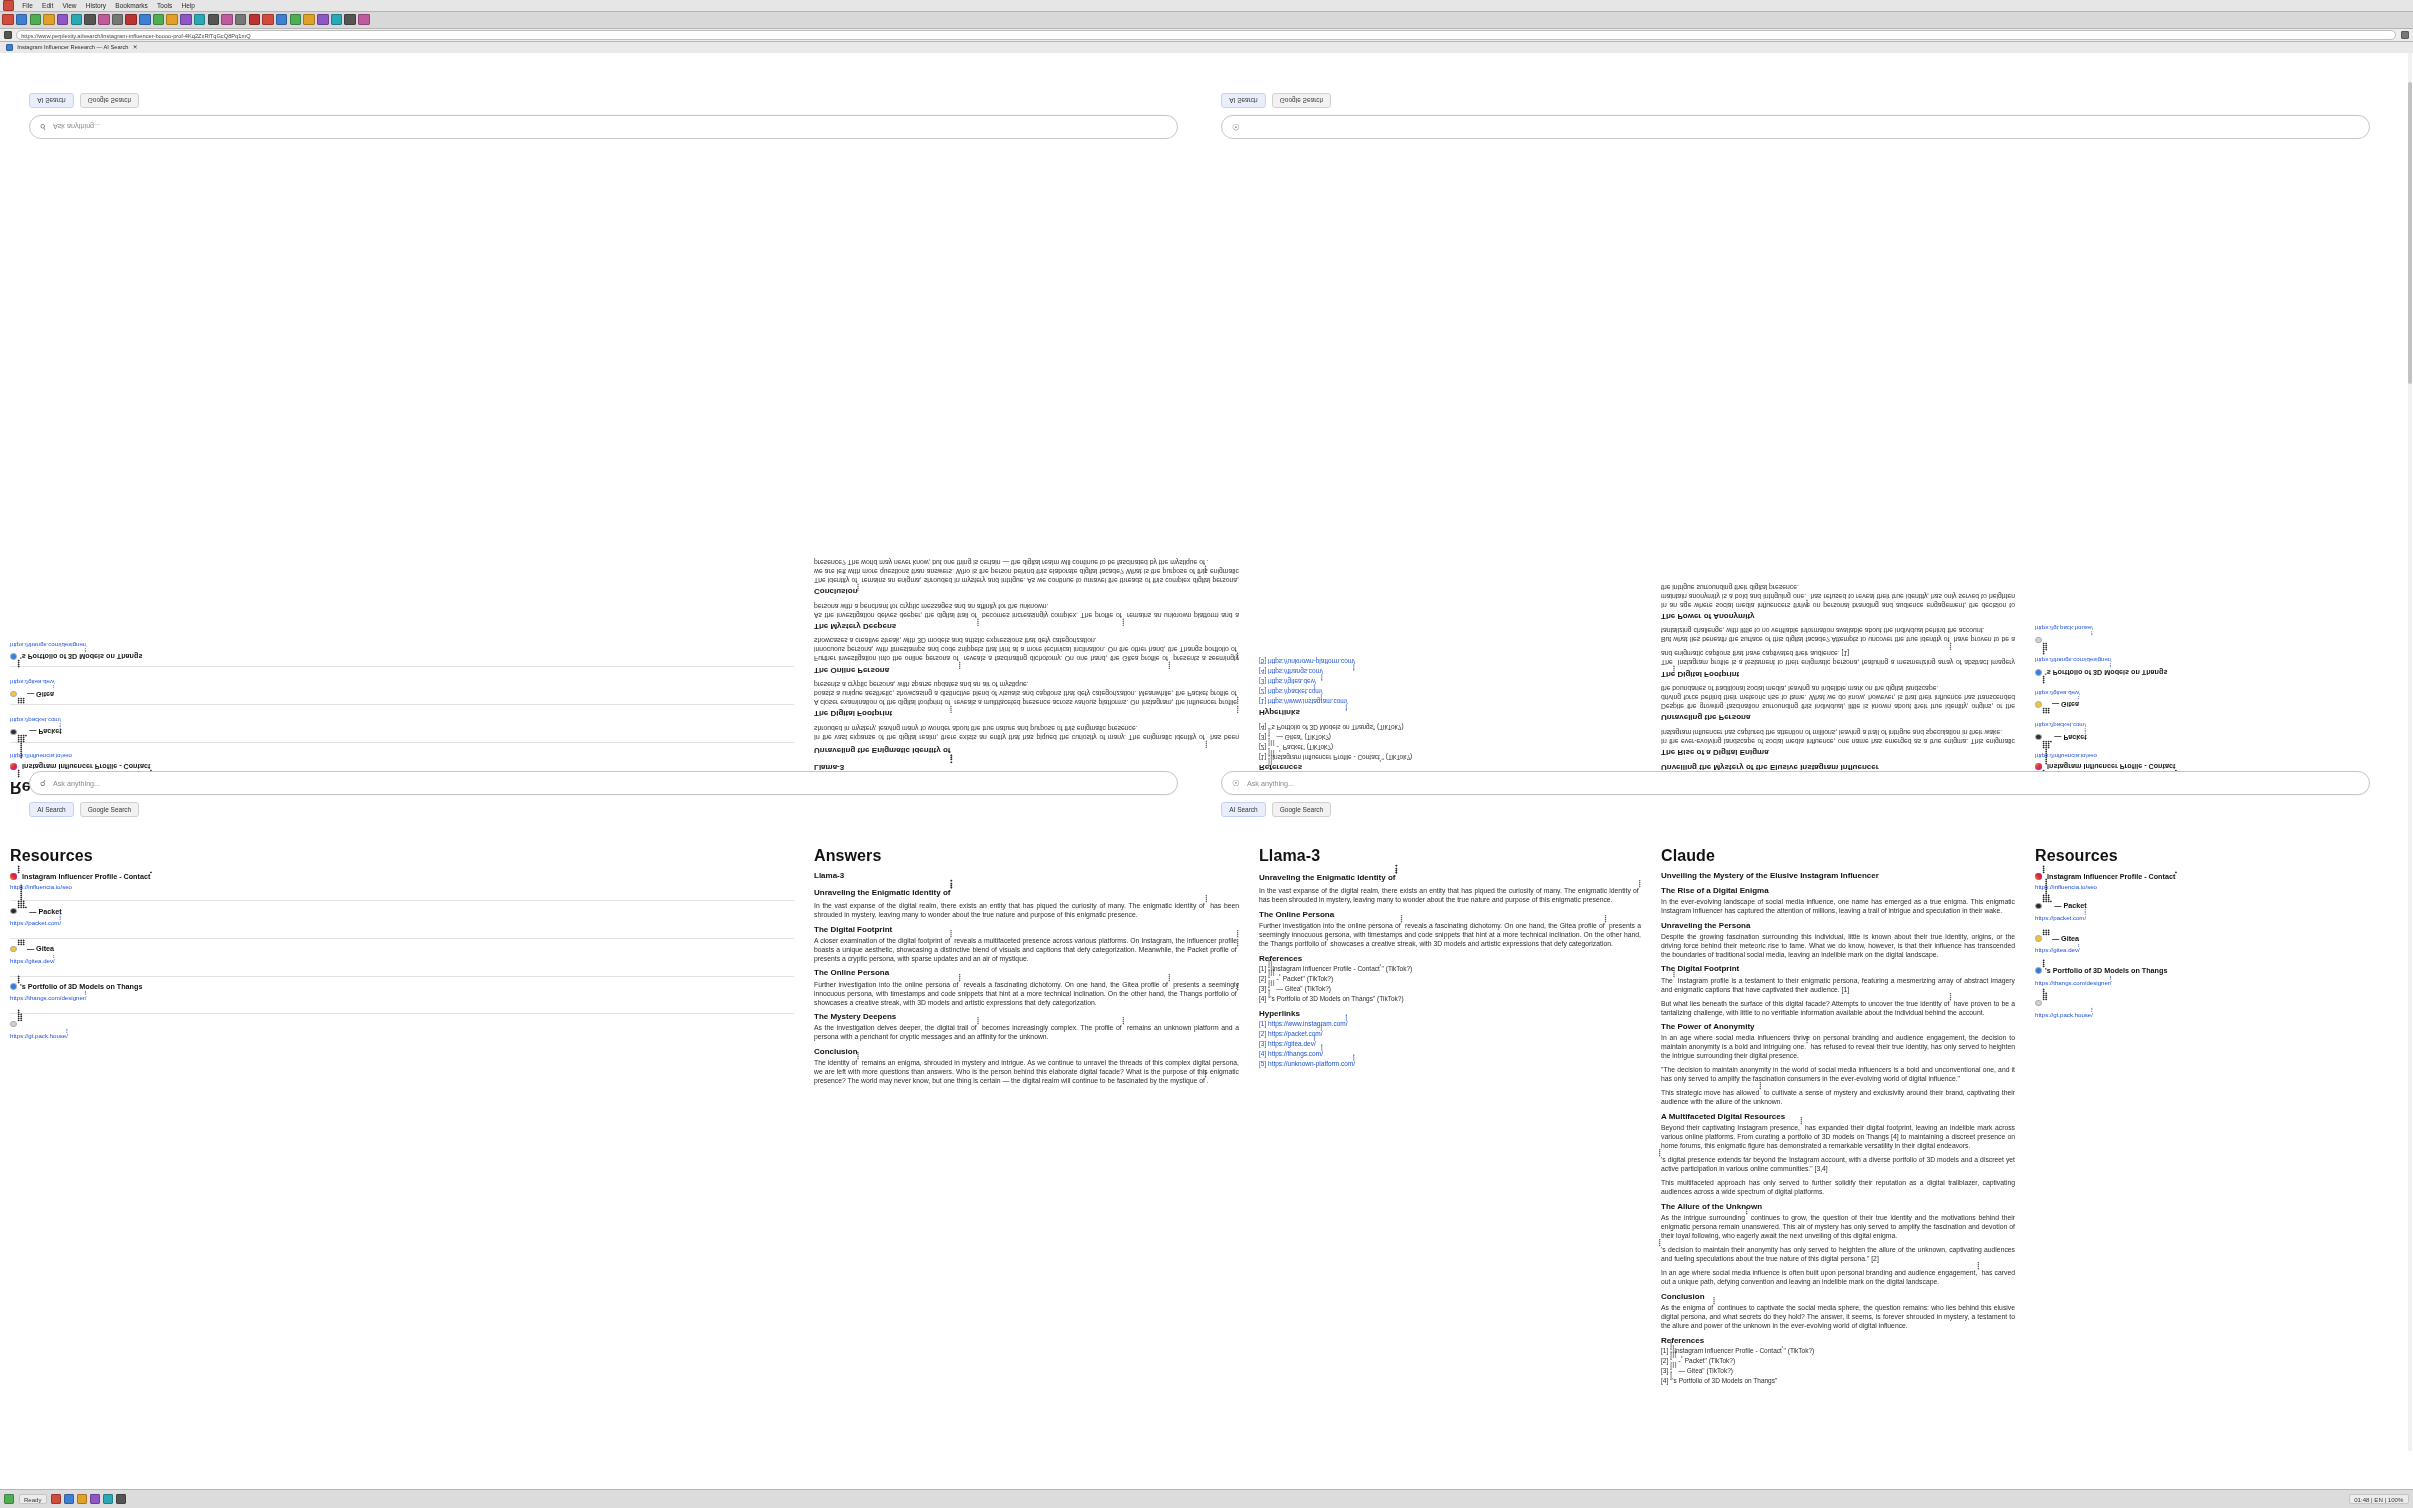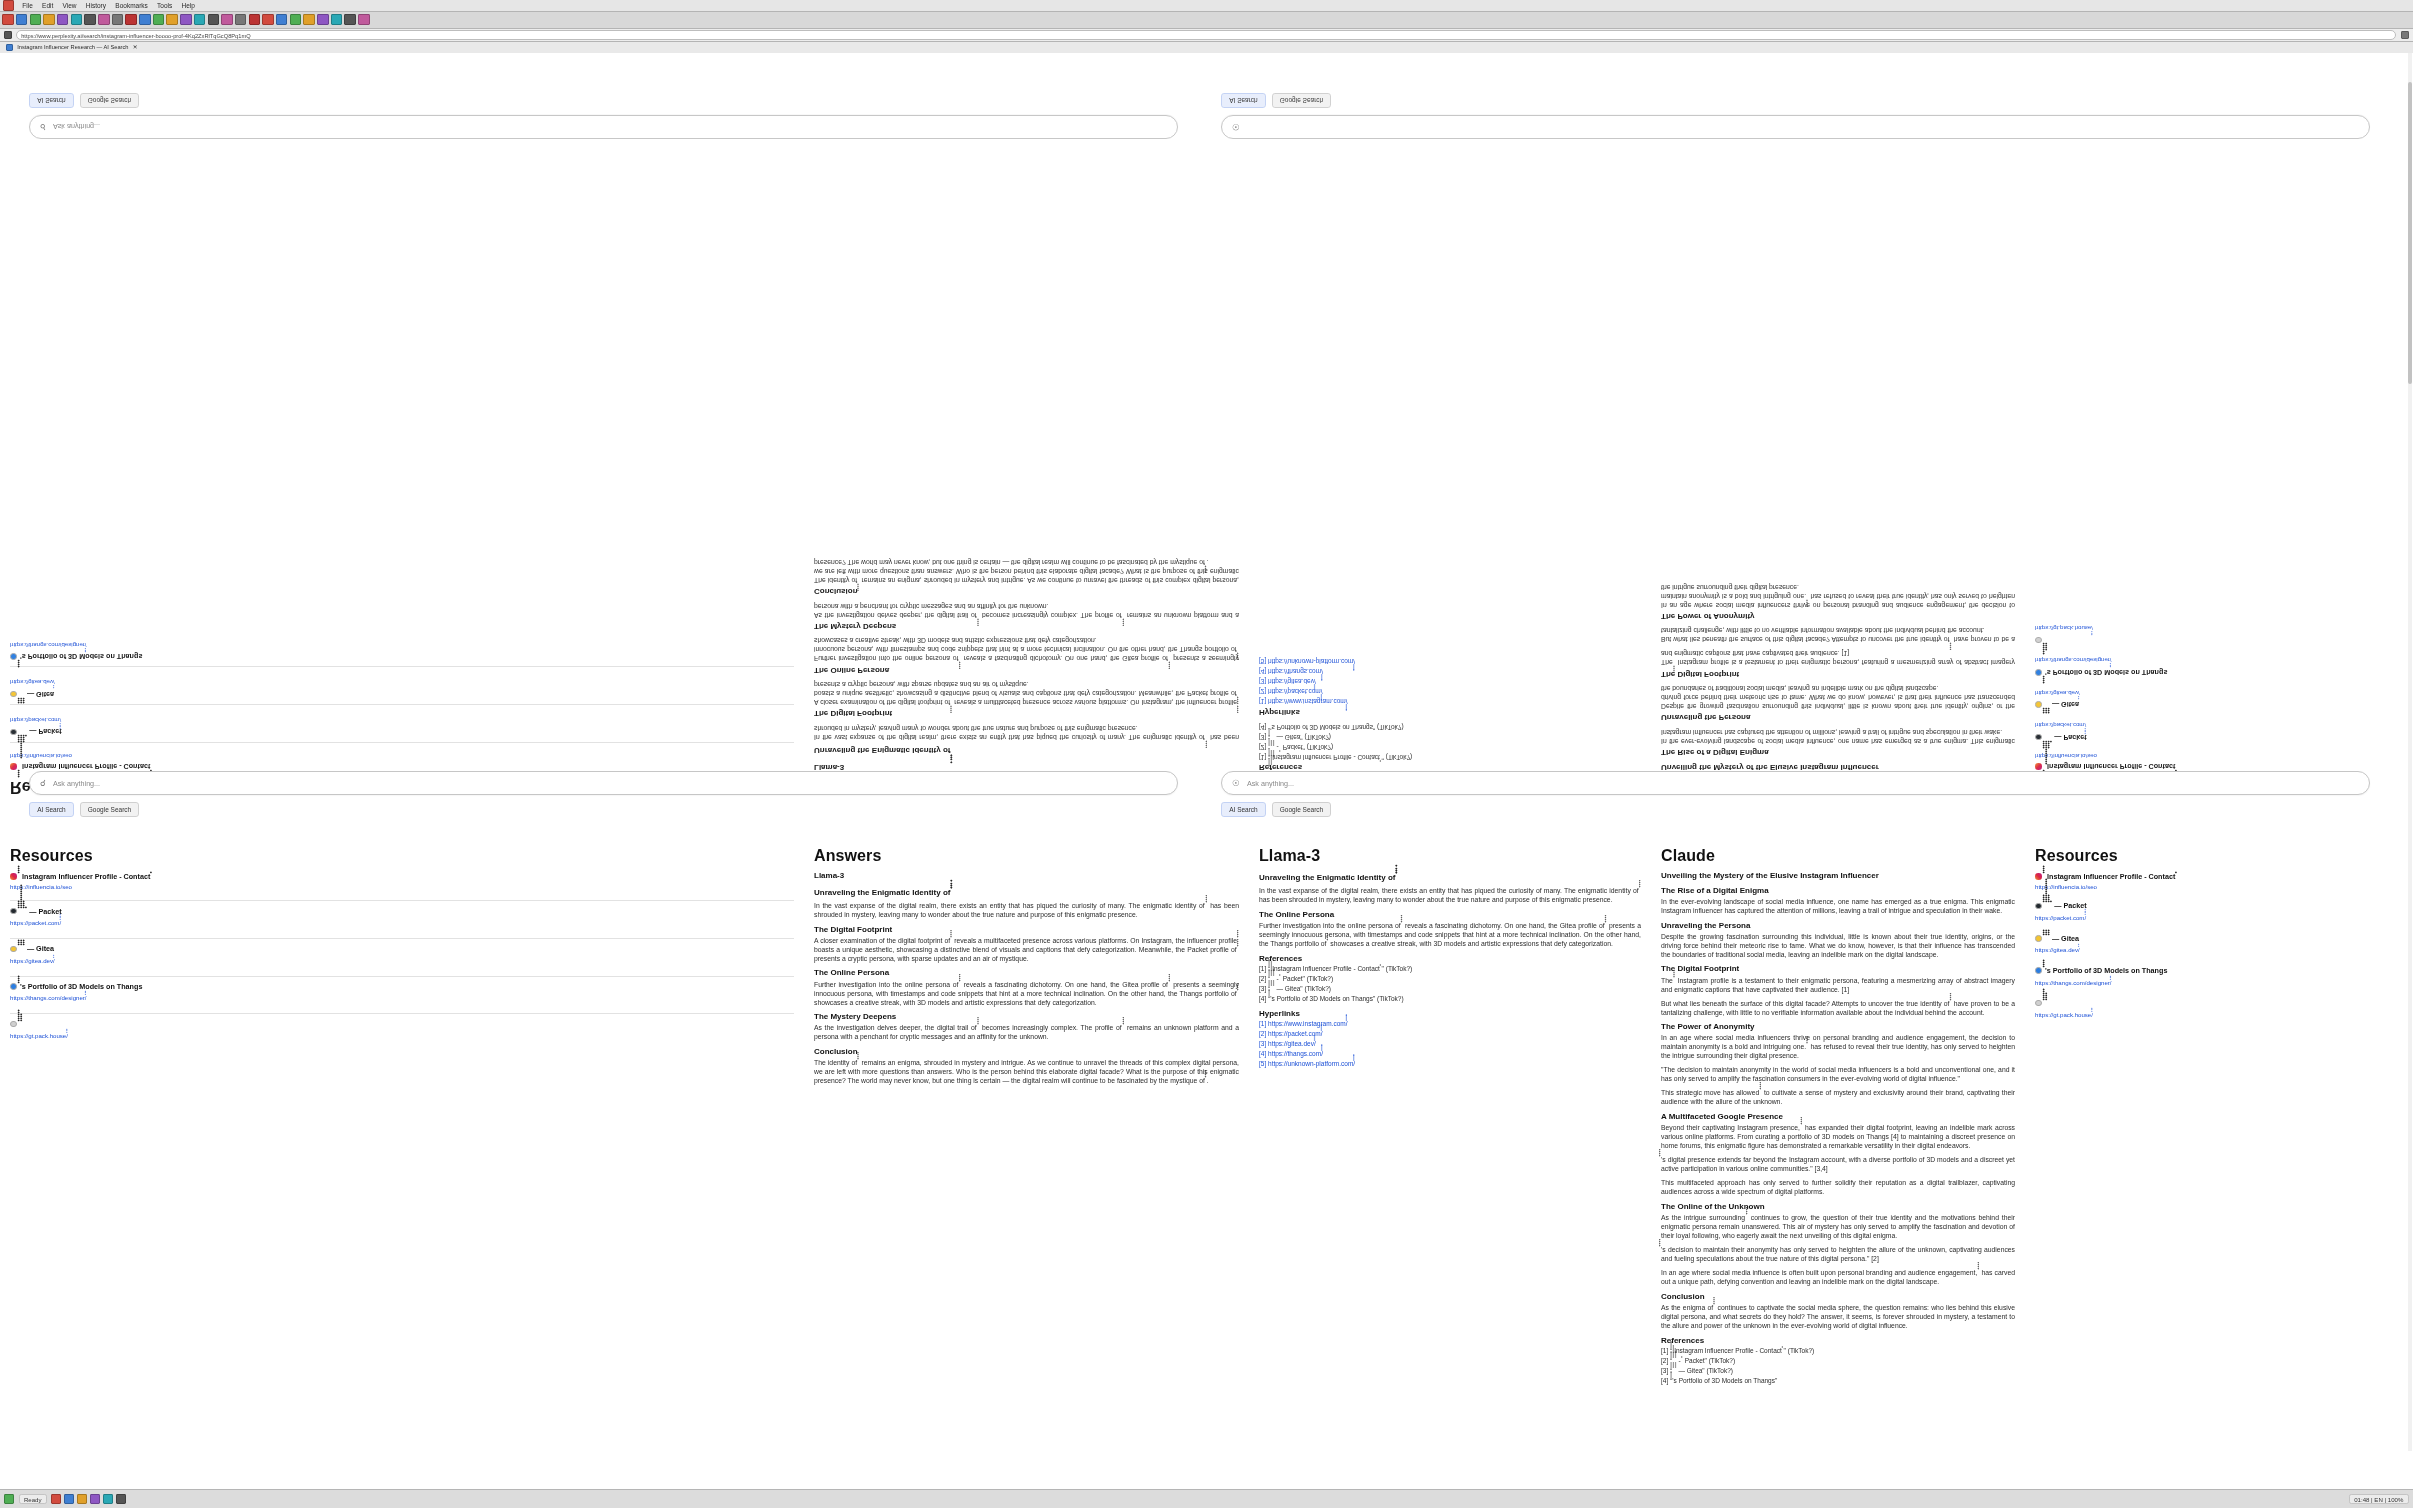--- a/index.html
+++ b/index.html
@@ -455,25 +455,25 @@
         <p class="body">In the ever-evolving landscape of social media influence, one name has emerged as a true enigma. This enigmatic Instagram influencer has captured the attention of millions, leaving a trail of intrigue and speculation in their wake.</p>
         <h3 class="block-title">Unraveling the Persona</h3>
         <p class="body">Despite the growing fascination surrounding this individual, little is known about their true identity, origins, or the driving force behind their meteoric rise to fame. What we do know, however, is that their influence has transcended the boundaries of traditional social media, leaving an indelible mark on the digital landscape.</p>
         <h3 class="block-title">The Digital Footprint</h3>
         <p class="body">The ๋๋๋๋ Instagram profile is a testament to their enigmatic persona, featuring a mesmerizing array of abstract imagery and enigmatic captions that have captivated their audience. [1]</p>
         <p class="body">But what lies beneath the surface of this digital facade? Attempts to uncover the true identity of ๋๋๋๋ have proven to be a tantalizing challenge, with little to no verifiable information available about the individual behind the account.</p>
         <h3 class="block-title">The Power of Anonymity</h3>
         <p class="body">In an age where social media influencers thrive on personal branding and audience engagement, the decision to maintain anonymity is a bold and intriguing one. ๋๋๋๋ has refused to reveal their true identity, has only served to heighten the intrigue surrounding their digital presence.</p>
         <p class="body">"The decision to maintain anonymity in the world of social media influencers is a bold and unconventional one, and it has only served to amplify the fascination consumers in the ever-evolving world of digital influence."</p>
         <p class="body">This strategic move has allowed ๋๋๋๋ to cultivate a sense of mystery and exclusivity around their brand, captivating their audience with the allure of the unknown.</p>
-        <h3 class="block-title">A Multifaceted Google Presence</h3>
+        <h3 class="block-title">A Multifaceted Digital Resources</h3>
         <p class="body">Beyond their captivating Instagram presence, ๋๋๋๋ has expanded their digital footprint, leaving an indelible mark across various online platforms. From curating a portfolio of 3D models on Thangs [4] to maintaining a discreet presence on home forums, this enigmatic figure has demonstrated a remarkable versatility in their digital endeavors.</p>
         <p class="body">๋๋๋๋'s digital presence extends far beyond the Instagram account, with a diverse portfolio of 3D models and a discreet yet active participation in various online communities." [3,4]</p>
         <p class="body">This multifaceted approach has only served to further solidify their reputation as a digital trailblazer, captivating audiences across a wide spectrum of digital platforms.</p>
-        <h3 class="block-title">The Online of the Unknown</h3>
+        <h3 class="block-title">The Allure of the Unknown</h3>
         <p class="body">As the intrigue surrounding ๋๋๋๋ continues to grow, the question of their true identity and the motivations behind their enigmatic persona remain unanswered. This air of mystery has only served to amplify the fascination and devotion of their loyal following, who eagerly await the next unveiling of this digital enigma.</p>
         <p class="body">๋๋๋๋'s decision to maintain their anonymity has only served to heighten the allure of the unknown, captivating audiences and fueling speculations about the true nature of this digital persona." [2]</p>
         <p class="body">In an age where social media influence is often built upon personal branding and audience engagement, ๋๋๋๋ has carved out a unique path, defying convention and leaving an indelible mark on the digital landscape.</p>
         <h3 class="block-title">Conclusion</h3>
         <p class="body">As the enigma of ๋๋๋๋ continues to captivate the social media sphere, the question remains: who lies behind this elusive digital persona, and what secrets do they hold? The answer, it seems, is forever shrouded in mystery, a testament to the allure and power of the unknown in the ever-evolving world of digital influence.</p>
         <h3 class="block-title">References</h3>
         <div class="refs">
           <div>[1] "๋๋๋๋ Instagram Influencer Profile - Contact ๋" (TikTok?)</div>
           <div>[2] "๋๋๋๋ ๋๋๋๋๋๋๋ ๋๋๋๋ - ๋ Packet" (TikTok?)</div>
           <div>[3] "๋๋๋ ๋๋๋ ๋๋๋ — Gitea" (TikTok?)</div>

